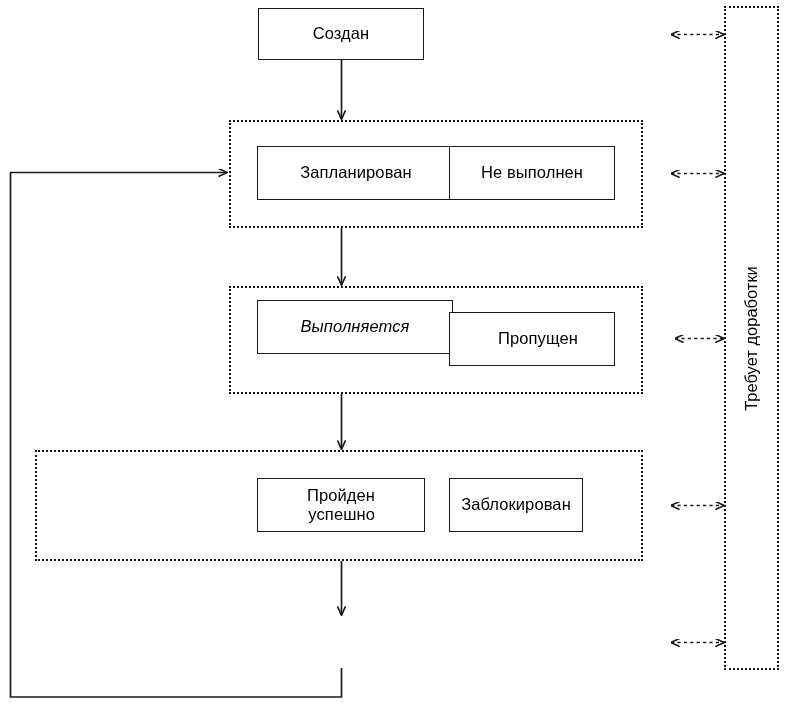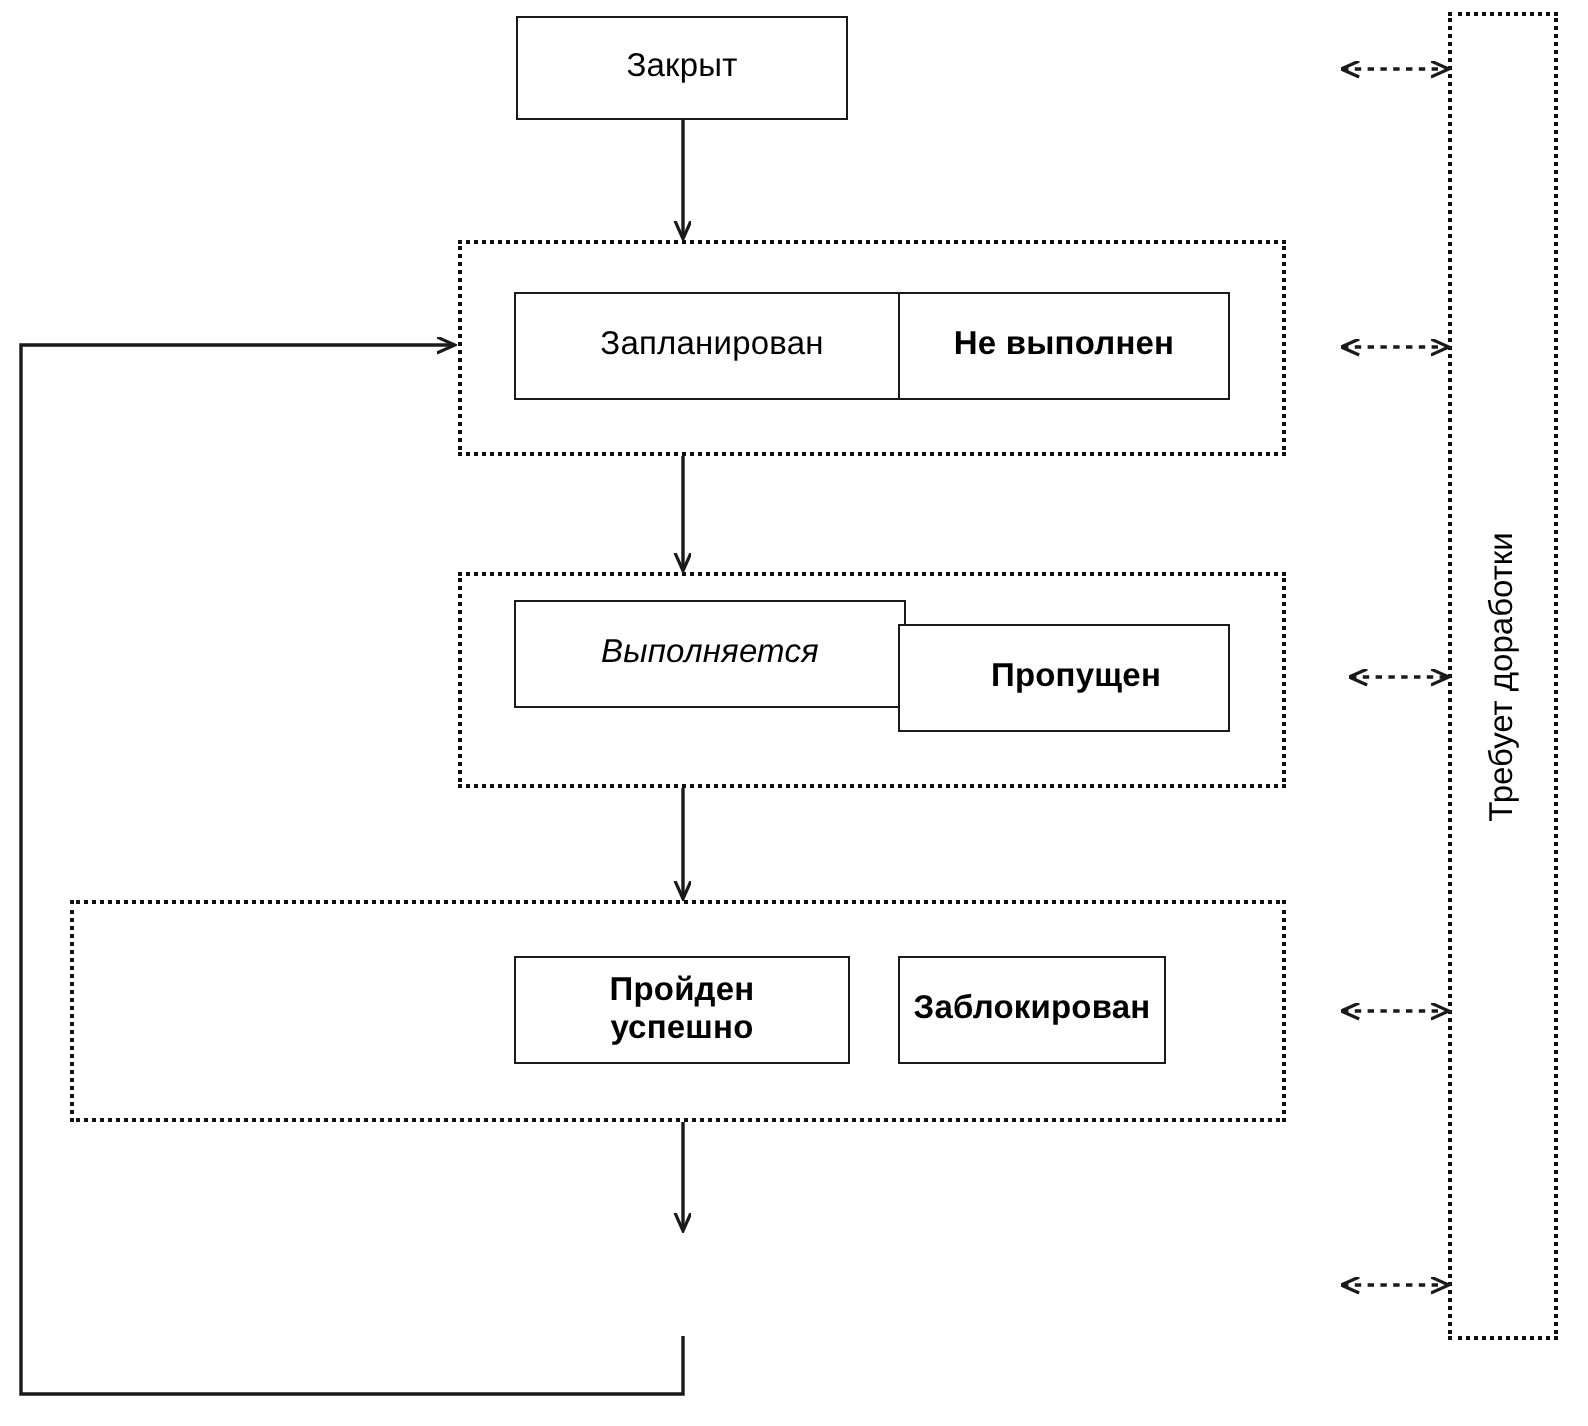--- a/index.html
+++ b/index.html
@@ -32,21 +32,21 @@
     background: #ffffff;
     display: flex;
     align-items: center;
     justify-content: center;
     text-align: center;
     font-size: 16.5px;
     line-height: 1.18;
     color: #000000;
     letter-spacing: 0.1px;
   }
-  .node.bold { font-weight: bold; }
+  .node.bold { font-weight: normal; }
   .group {
     position: absolute;
     box-sizing: border-box;
     border: 2px dotted #111111;
     background: transparent;
   }
   .sidepanel {
     position: absolute;
     box-sizing: border-box;
     border: 2px dotted #111111;
@@ -112,21 +112,21 @@
       <line x1="675" y1="338.5" x2="724" y2="338.5" stroke="#1a1a1a" stroke-width="1.7" stroke-dasharray="3.2,3.2" marker-end="url(#ah)" marker-start="url(#ah-l)"></line>
     </g>
     <g>
       <line x1="671" y1="505.5" x2="724" y2="505.5" stroke="#1a1a1a" stroke-width="1.7" stroke-dasharray="3.2,3.2" marker-end="url(#ah)" marker-start="url(#ah-l)"></line>
     </g>
     <g>
       <line x1="671" y1="642.5" x2="724" y2="642.5" stroke="#1a1a1a" stroke-width="1.7" stroke-dasharray="3.2,3.2" marker-end="url(#ah)" marker-start="url(#ah-l)"></line>
     </g>
   </svg>
 
-  <div class="node" style="left: 258px; top: 8px; width: 166px; height: 52px;">Закрыт</div>
+  <div class="node" style="left: 258px; top: 8px; width: 166px; height: 52px;">Создан</div>
   <div class="node" style="left: 257px; top: 146px; width: 198px; height: 54px;">Запланирован</div>
   <div class="node bold" style="left: 449px; top: 146px; width: 166px; height: 54px;">Не выполнен</div>
   <div class="node" style="left: 257px; top: 300px; width: 196px; height: 54px; font-style: italic;">Выполняется</div>
   <div class="node bold" style="left: 449px; top: 312px; width: 166px; height: 54px; padding-left: 12px;">Пропущен</div>
-  <div class="node bold" style="left: 257px; top: 478px; width: 168px; height: 54px;">Пройден<br>успешно</div>
+  <div class="node bold" style="left: 257px; top: 478px; width: 168px; height: 54px; text-align: right;">Пройден<br>успешно</div>
   <div class="node bold" style="left: 449px; top: 478px; width: 134px; height: 54px;">Заблокирован</div>
 
 </div>
 
 </body></html>

